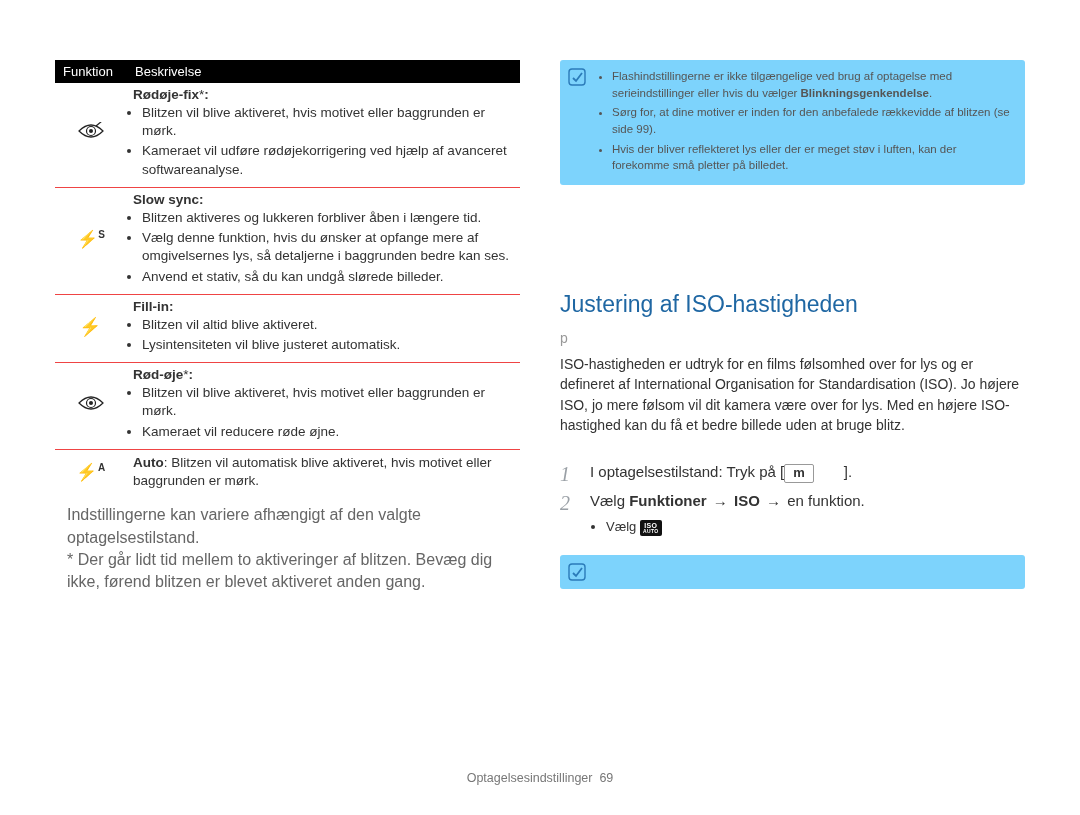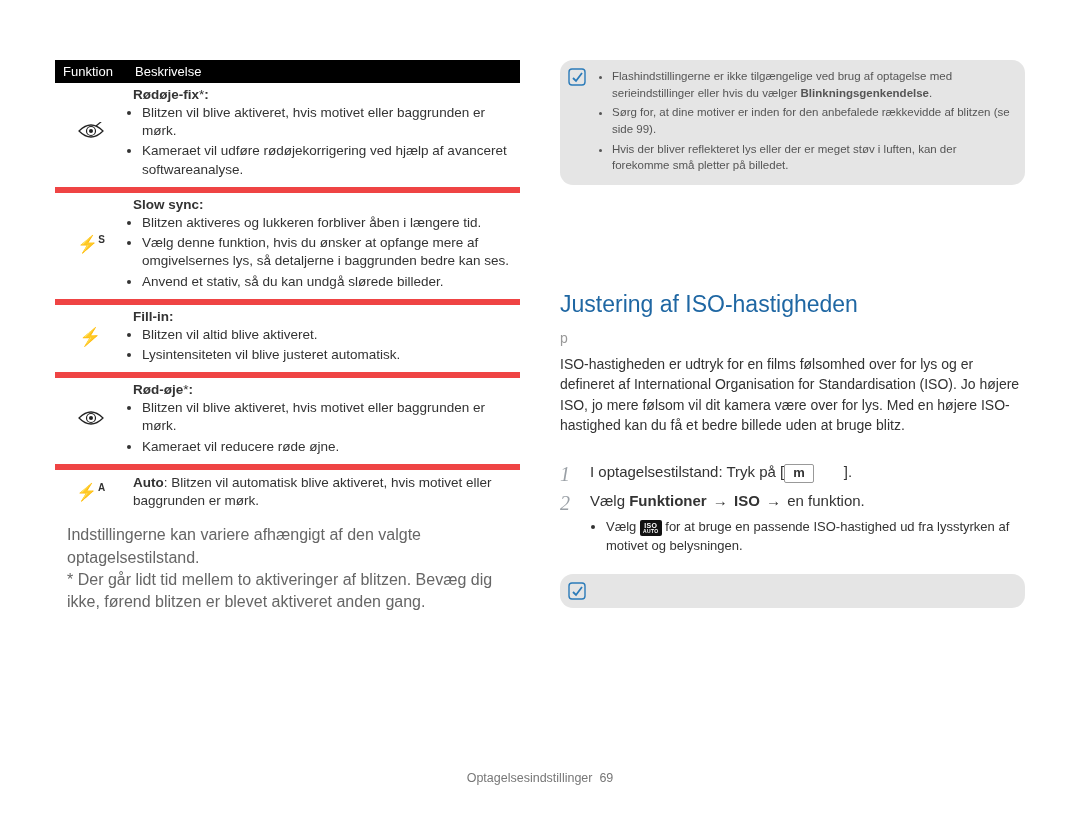--- a/index.html
+++ b/index.html
@@ -48,21 +48,21 @@
     color: #fff;
     font-weight: 400;
     text-align: left;
     padding: 4px 8px;
     font-size: 13px;
   }
   .func-table th.icon-col { width: 56px; }
   .func-table td {
     padding: 4px 6px 6px 6px;
     vertical-align: top;
-    border-bottom: 6px solid #ef4444;
+    border-bottom: 1px solid #ef4444;
   }
   .func-table td.icon-cell {
     text-align: center;
     vertical-align: middle;
     font-size: 18px;
   }
   .func-table tr:last-child td { border-bottom: none; }
   .desc-title {
     font-weight: 700;
   }
@@ -81,22 +81,22 @@
   .auto-line b { font-weight: 700; }
   .footnotes {
     font-size: 16px;
     color: #666;
     margin-top: 8px;
     line-height: 1.4;
     padding-left: 12px;
   }
   
   .note-box {
-    background: #e5e5e5;
-    border-radius: 13px;
+    background: #7dd3fc;
+    border-radius: 3px;
     padding: 8px 10px 8px 8px;
     display: flex;
     gap: 10px;
     align-items: flex-start;
     margin-bottom: 16px;
   }
   .note-icon {
     width: 18px;
     height: 18px;
     flex-shrink: 0;
@@ -332,21 +332,21 @@
         <li>
           <span>Vælg </span><b>Funktioner</b><span class="arrow"> → </span><b>ISO</b><span class="arrow"> → </span><span>en funktion.</span>
         </li>
       </ol>
       <div class="step-sub">
         <ul>
           <li>
             <span>Vælg </span><span class="iso-badge">
                 <span class="l1">ISO</span>
                 <span class="l2">AUTO</span>
-              </span><span> for at bruge en passende ISO-hastighed ud fra lysstyrken af motivet og belysningen.</span>
+              </span>
           </li>
         </ul>
       </div>
 
       <div style="height:18px"></div>
 
       <div class="note-box">
         <span class="note-icon">
           <svg width="18" height="18" viewBox="0 0 18 18">
               <rect x="1" y="1" width="16" height="16" rx="3" fill="none" stroke="#2b7bb9" stroke-width="1.4"></rect>

